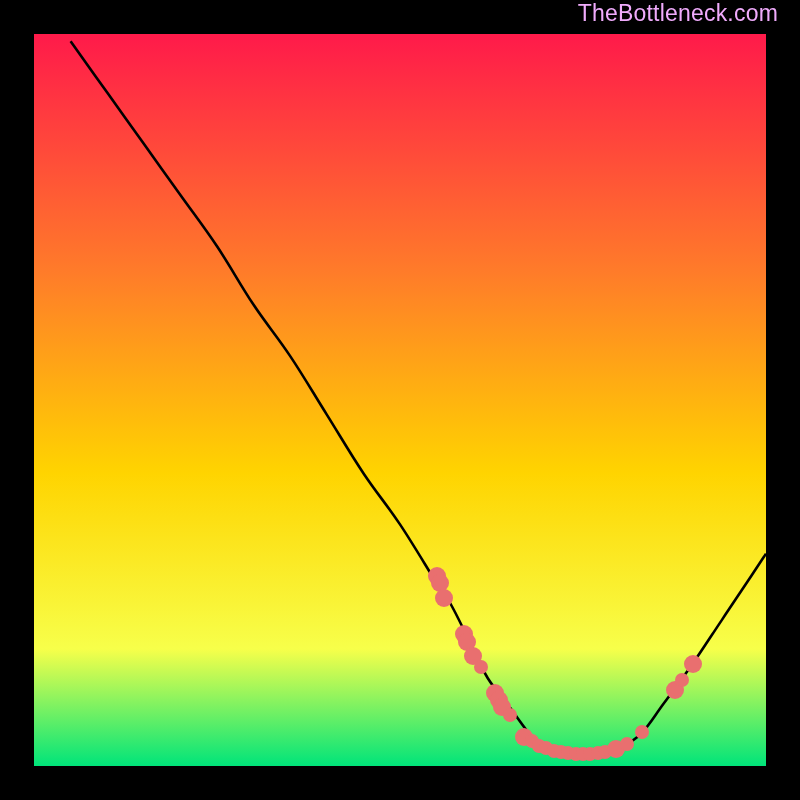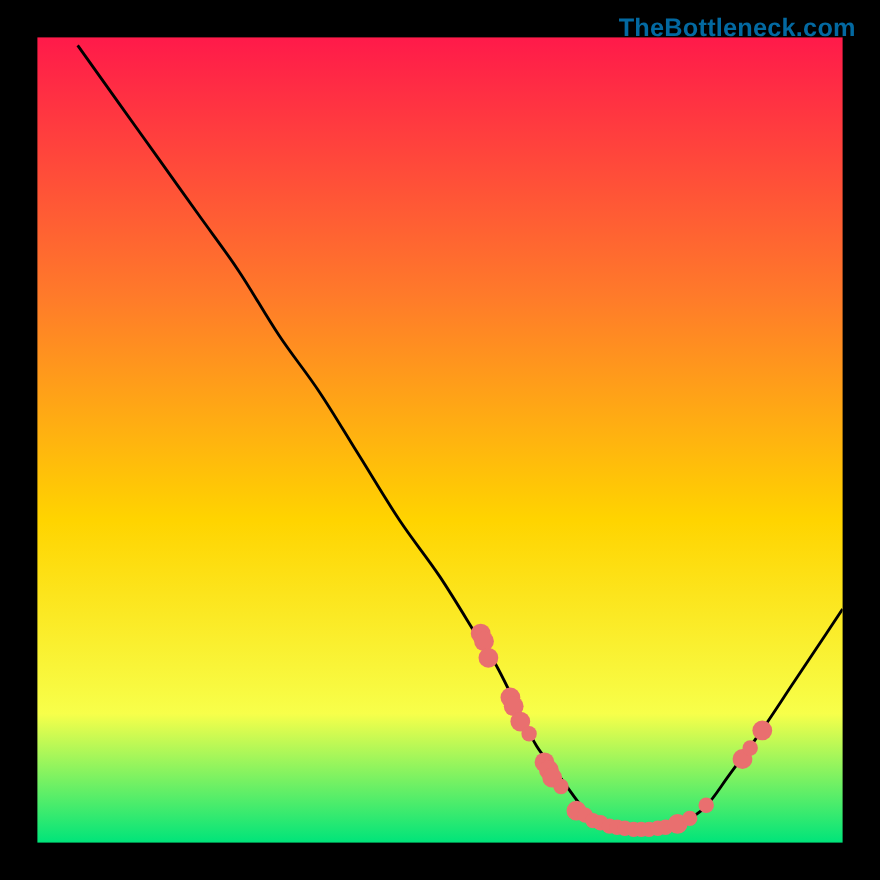--- a/index.html
+++ b/index.html
@@ -6,25 +6,25 @@
     margin: 0;
     padding: 0;
     width: 800px;
     height: 800px;
     background: #000;
     font-family: Arial, Helvetica, sans-serif;
     overflow: hidden;
   }
   .attribution {
     position: absolute;
-    top: 12px;
+    top: 0;
     right: 22px;
-    color: #0369a1;
+    color: #f0abfc;
     font-size: 23px;
-    font-weight: 700;
+    font-weight: 400;
     letter-spacing: 0.2px;
   }
   .plot-frame {
     position: absolute;
     left: 34px;
     top: 34px;
     width: 732px;
     height: 732px;
     background: #000;
   }

